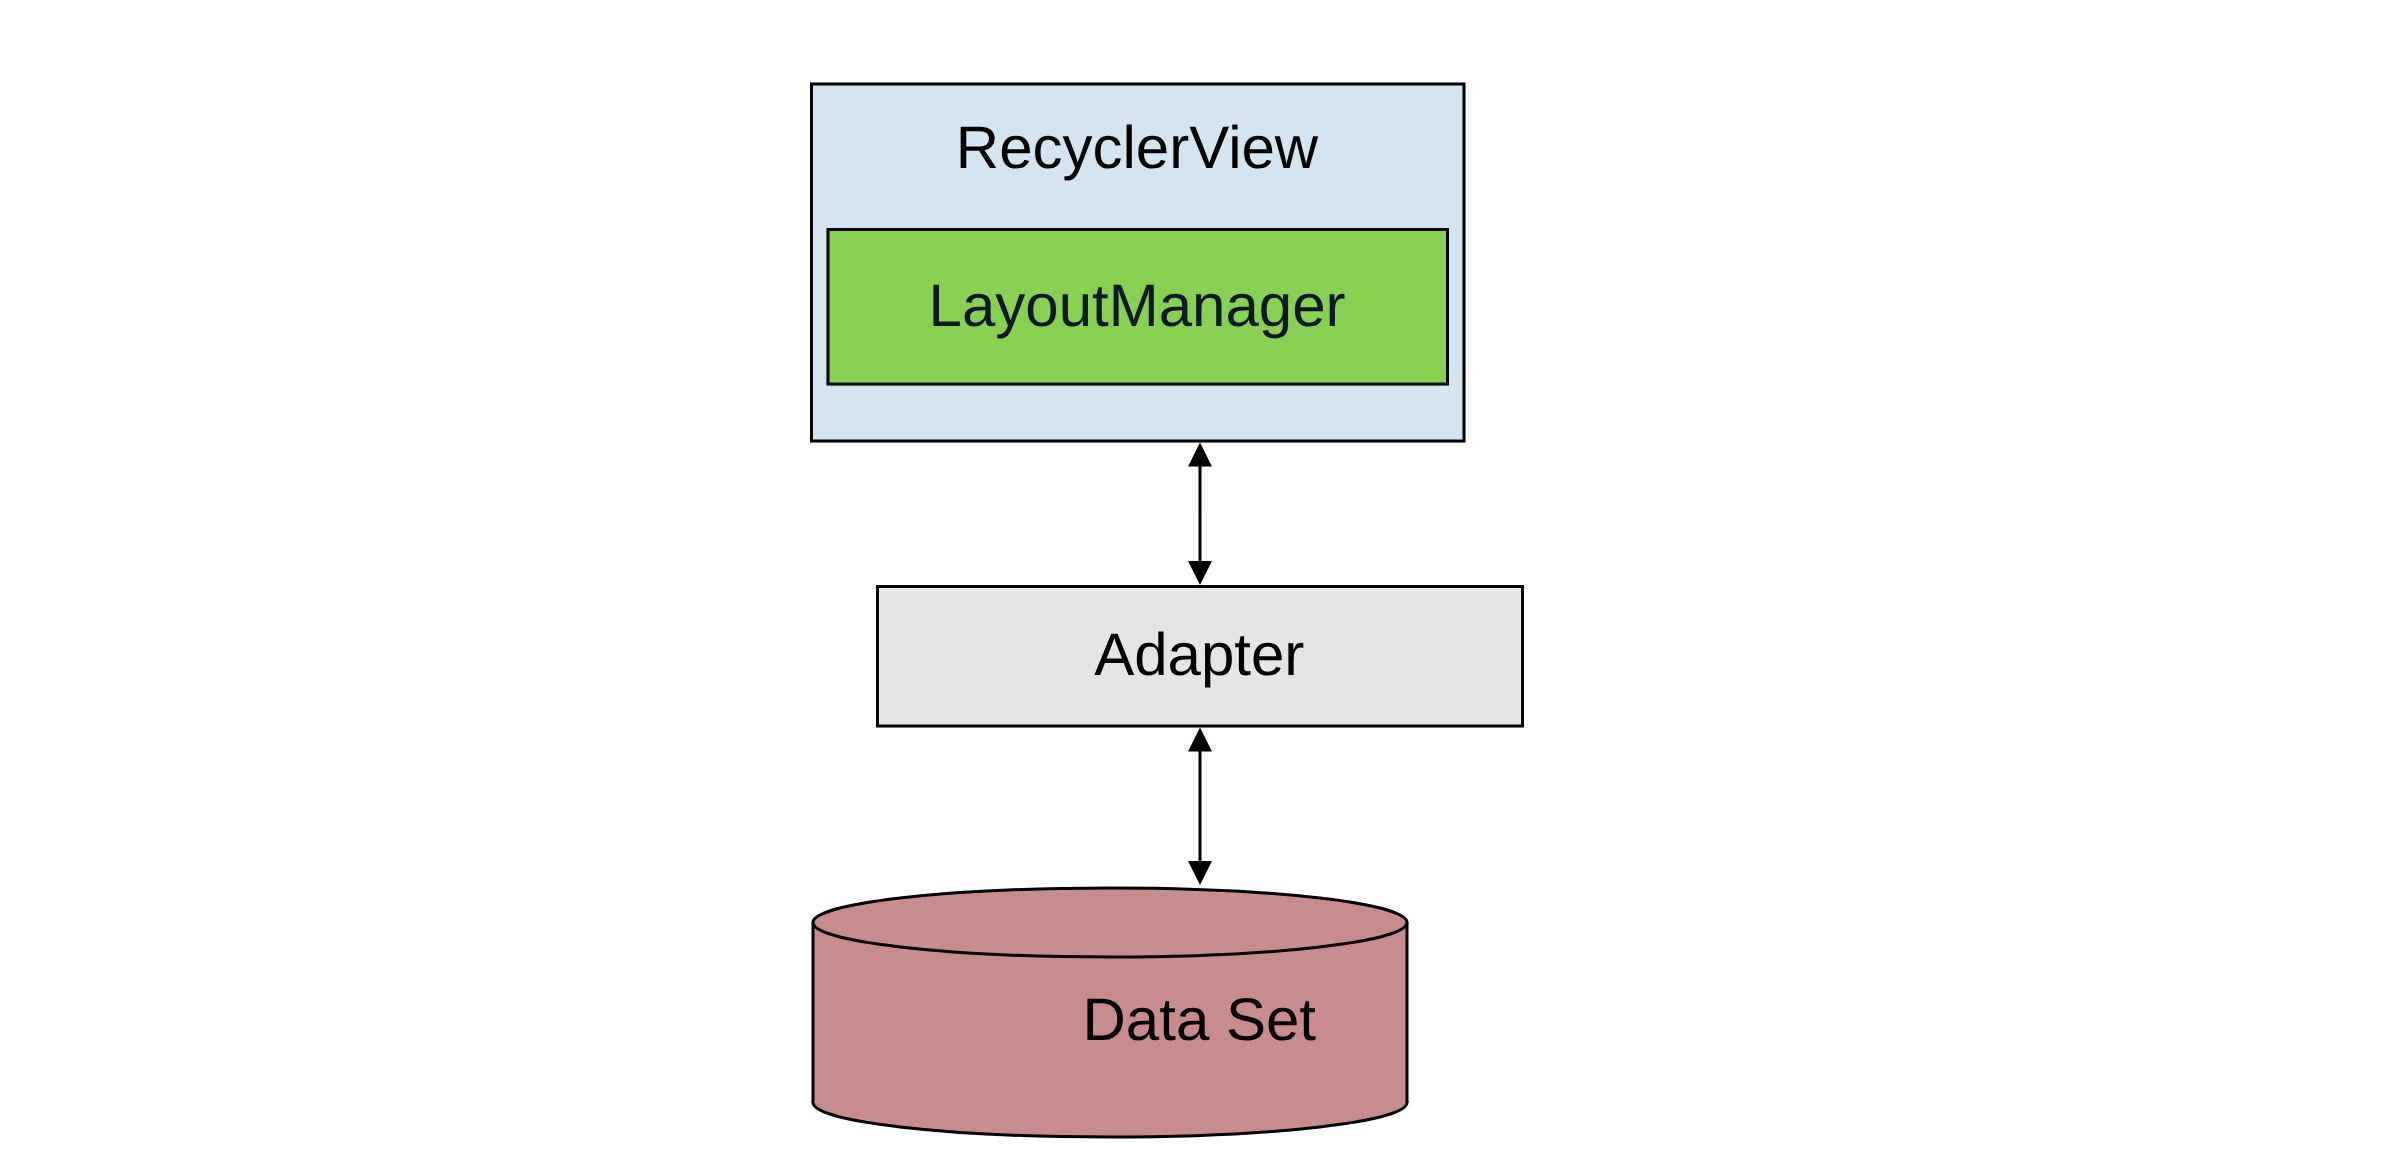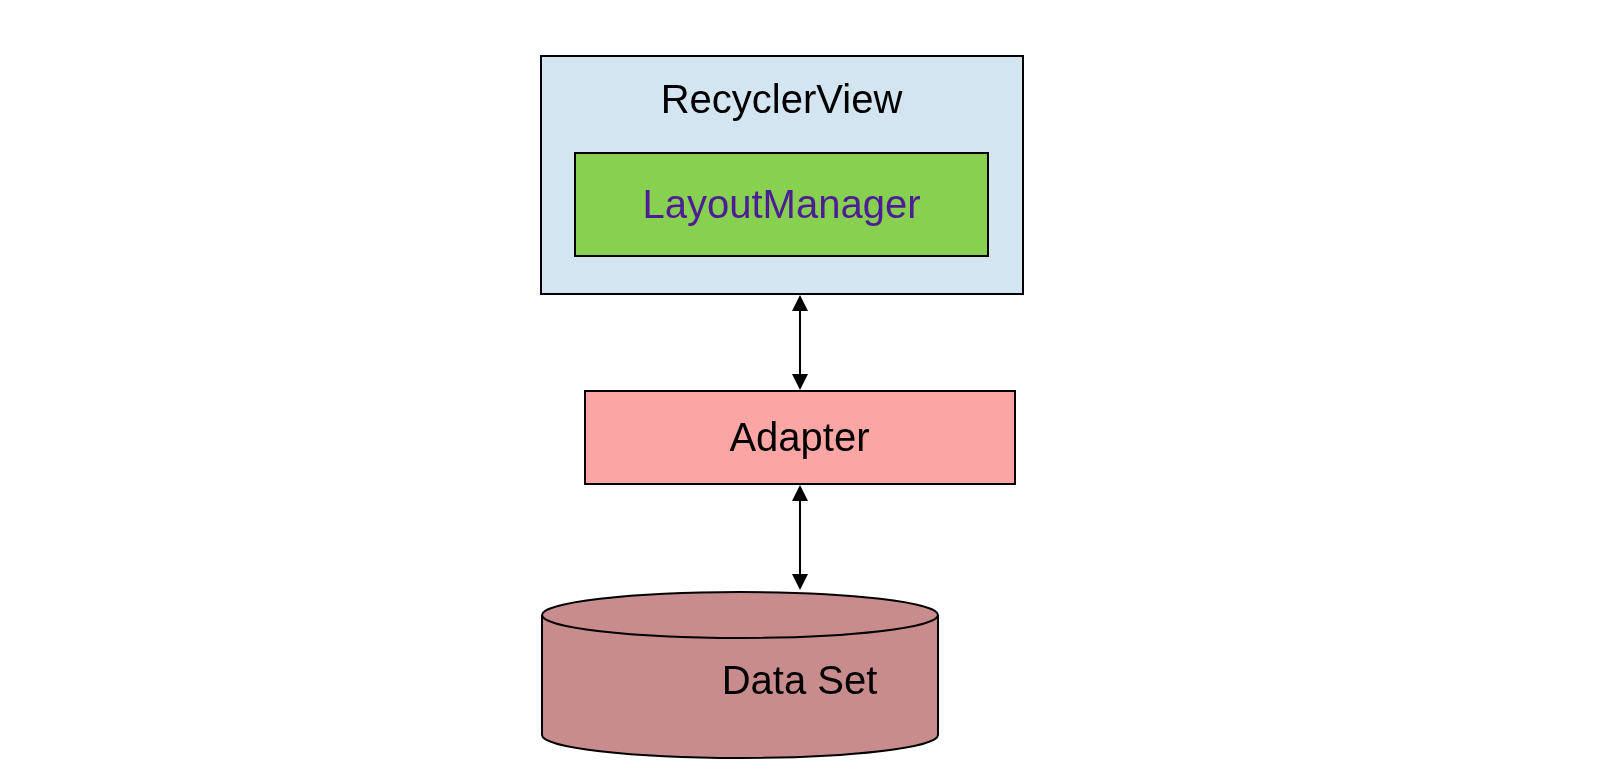--- a/index.html
+++ b/index.html
@@ -10,21 +10,21 @@
       font-family: Arial, sans-serif;
       position: relative;
     }
     .diagram {
       position: absolute;
       left: 50%;
       transform: translateX(-50%);
       top: 55px;
     }
     .recycler-box {
-      width: 484px;
+      width: 437px;
       height: 240px;
       background: #d2e5f0;
       border: 2px solid #000;
       display: flex;
       flex-direction: column;
       align-items: center;
       padding-top: 20px;
     }
     .recycler-title {
       font-size: 40px;
@@ -35,31 +35,31 @@
       width: 415px;
       height: 105px;
       background: #87d050;
       border: 2px solid #000;
       display: flex;
       align-items: center;
       justify-content: center;
     }
     .layout-manager-title {
       font-size: 40px;
-      color: #4c1d95;
+      color: #0f172a;
     }
     .arrow-container {
       width: 520px;
       display: flex;
       justify-content: center;
     }
     .adapter-box {
       width: 432px;
       height: 95px;
-      background: #fca5a5;
+      background: #e5e5e5;
       border: 2px solid #000;
       display: flex;
       align-items: center;
       justify-content: center;
       margin: 0 auto;
     }
     .adapter-title {
       font-size: 40px;
       color: #000;
     }

